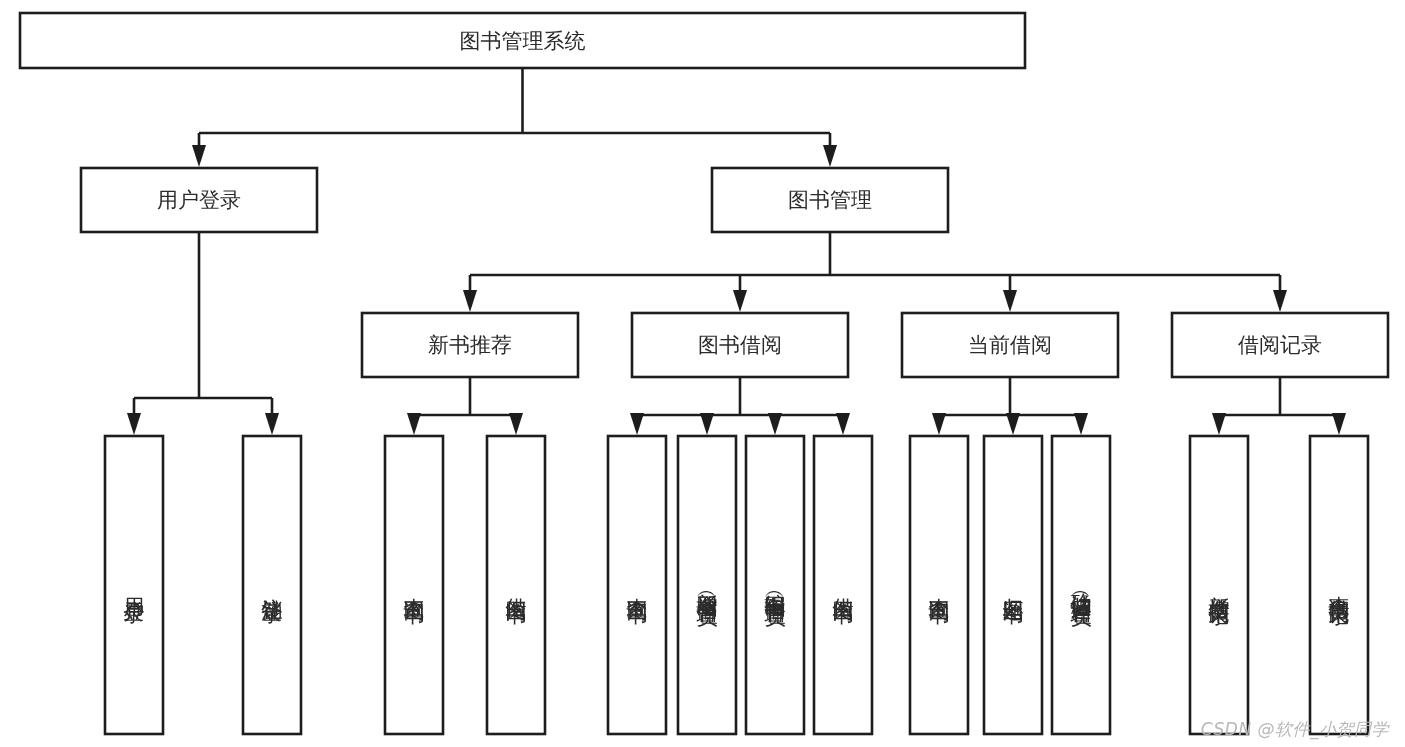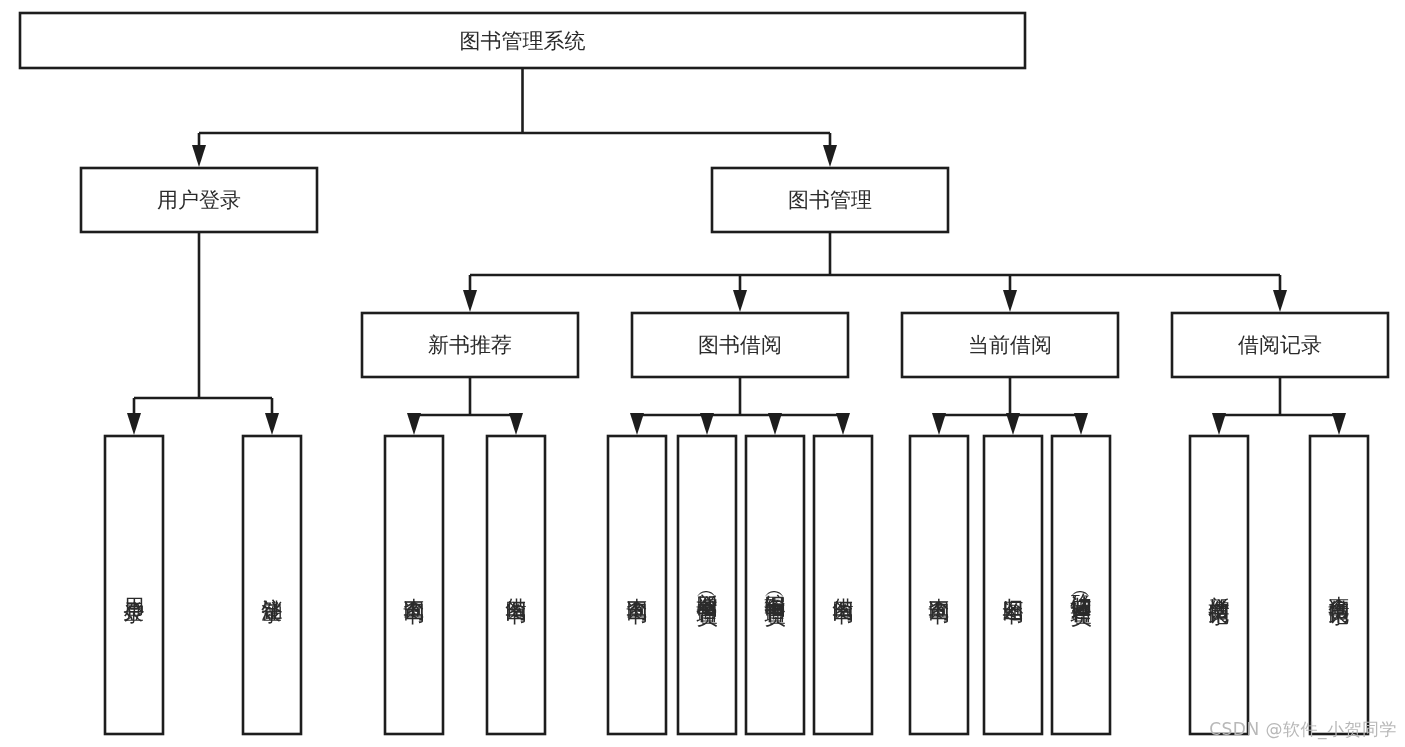--- a/index.html
+++ b/index.html
@@ -59,27 +59,28 @@
     font-family: "DejaVu Sans", "Liberation Sans", sans-serif;
     font-size: 21px;
     line-height: 1.05;
     letter-spacing: 2px;
     color: #2b2b2b;
     white-space: nowrap;
     pointer-events: none;
   }
   .watermark {
     position: absolute;
-    right: 8px;
+    right: 16px;
     bottom: 6px;
     font-family: "DejaVu Sans", "Liberation Sans", sans-serif;
     font-size: 17px;
     color: #b8b8b8;
     letter-spacing: 0.5px;
     white-space: nowrap;
+    font-style: italic;
   }
 </style>
 </head>
 <body>
 
 <div id="diagram-root">
 
   <svg id="tree-svg" viewBox="0 0 1405 747" xmlns="http://www.w3.org/2000/svg">
     <g id="connectors-layer">
         <line x1="522.5" y1="68" x2="522.5" y2="133" class="connector"></line>

